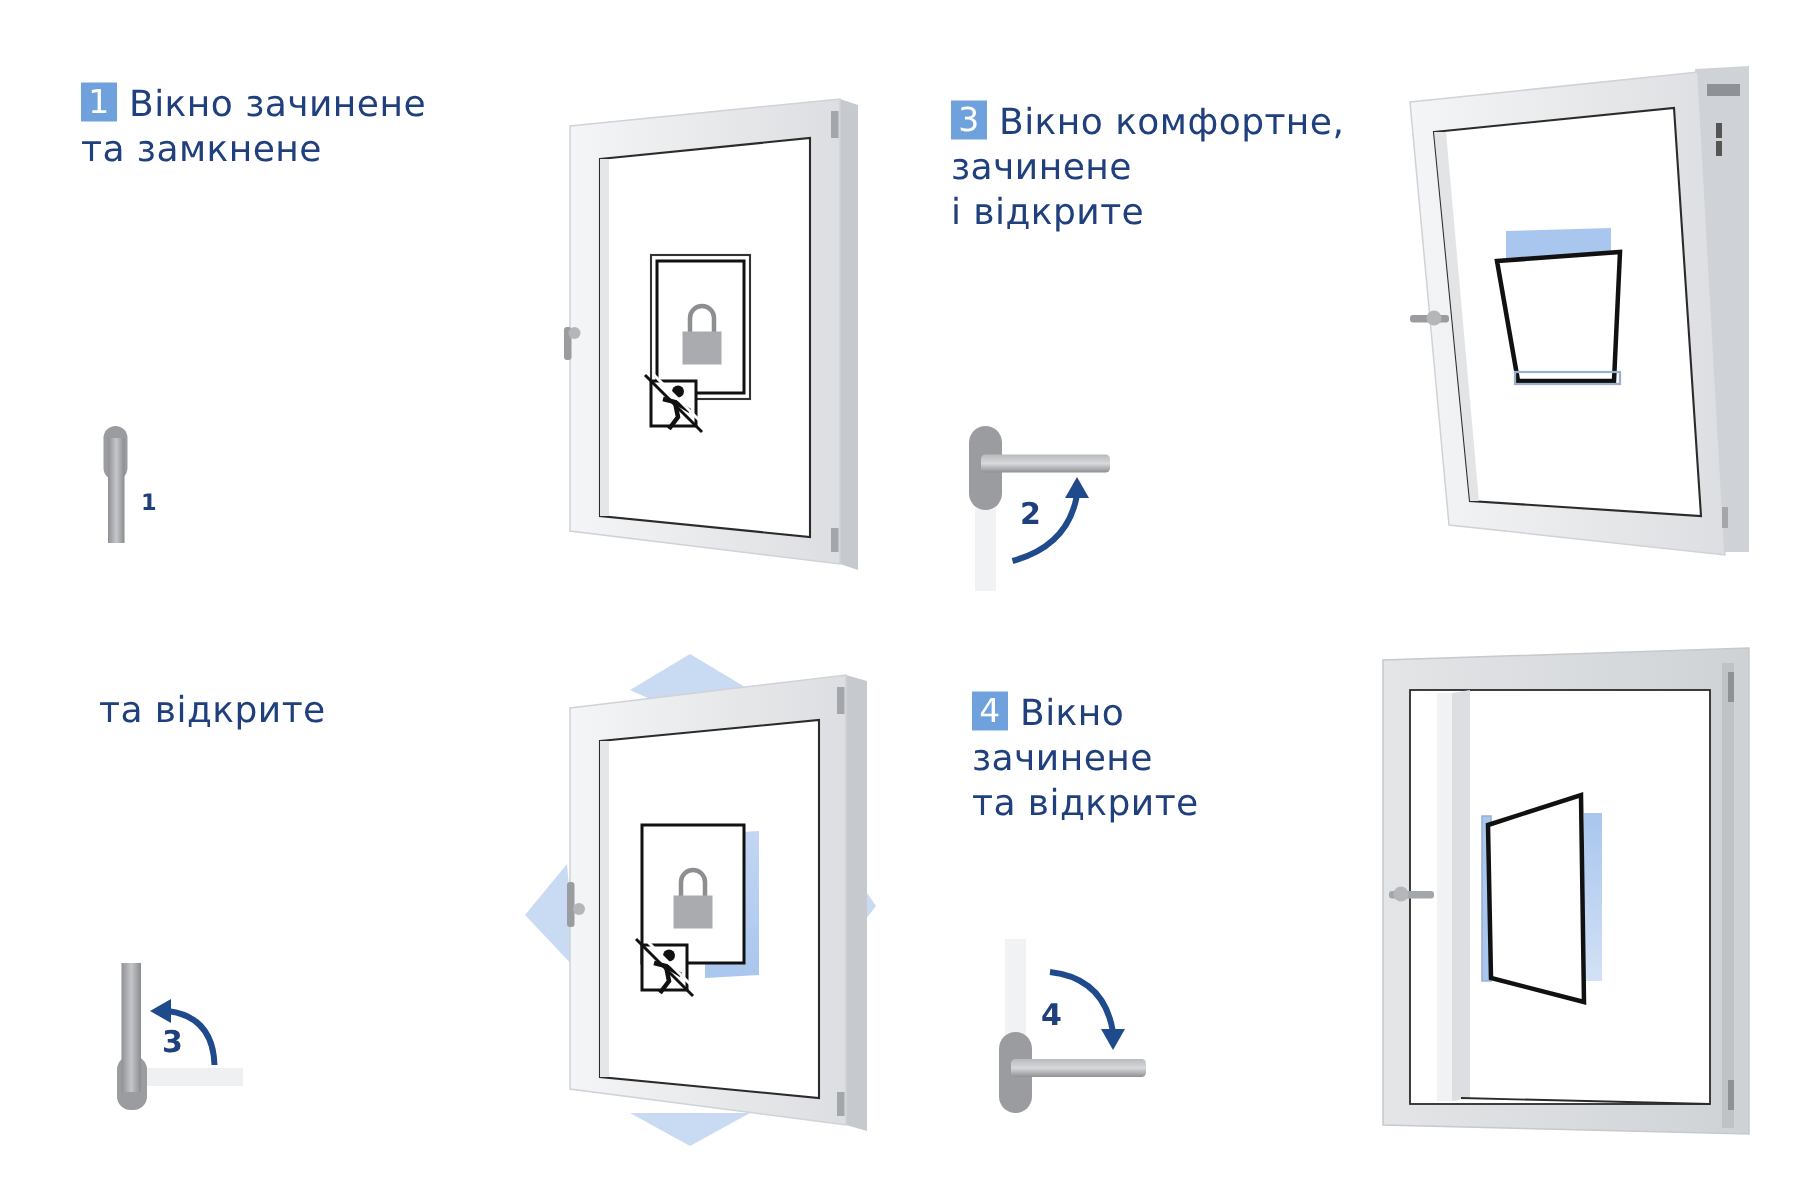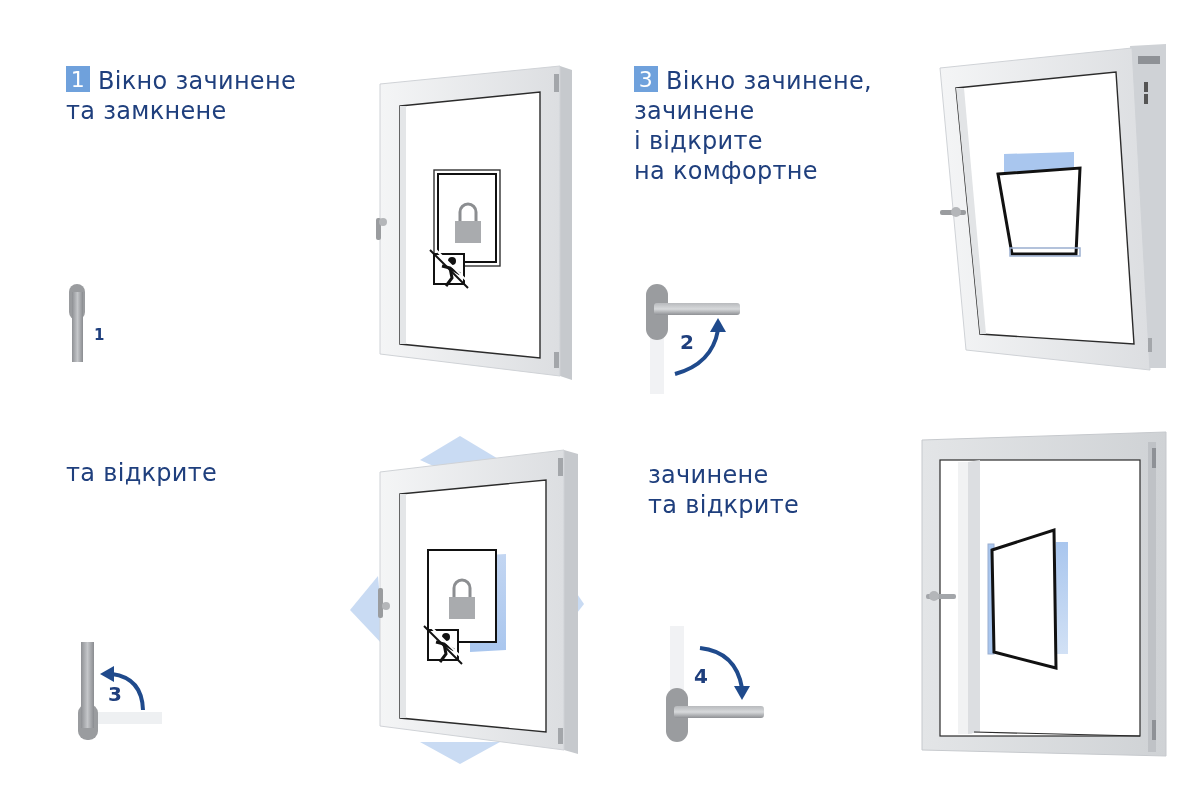--- a/index.html
+++ b/index.html
@@ -8,37 +8,37 @@
   .caption .line { display:block; white-space:nowrap; }
   .badge { display:inline-block; background:#6fa1dc; color:#ffffff; width:24px; height:26px; line-height:27px; text-align:center; font-size:22px; margin-right:8px; vertical-align:2px; }
   .handle-num { position:absolute; color:#1f3f7d; font-size:20px; font-weight:bold; }
   .handle-num.small { font-size:15px; }
   .fig { position:absolute; }
   svg { display:block; overflow:visible; }
 </style>
 </head>
 <body>
 
-<div class="caption" style="left:54px; top:66px;margin-left:12px;">
+<div class="caption" style="left:54px; top:54px;">
   <span class="line"><span class="badge">1</span><span>Вікно зачинене</span></span>
   <span class="line">та замкнене</span>
 </div>
 
 <div class="caption" style="left:634px; top:66px;">
-  <span class="line"><span class="badge">3</span><span>Вікно зачинене,</span></span>
+  <span class="line"><span class="badge">3</span><span>Вікно комфортне,</span></span>
   <span class="line">зачинене</span>
   <span class="line">і відкрите</span>
-  <span class="line">на комфортне</span>
 </div>
 
 <div class="caption" style="left:66px; top:458px;">
   <span class="line">та відкрите</span>
 </div>
 
 <div class="caption" style="left:648px; top:460px;">
+  <span class="line"><span class="badge">4</span><span>Вікно</span></span>
   <span class="line">зачинене</span>
   <span class="line">та відкрите</span>
 </div>
 
 <div class="fig" style="left:66px; top:282px;">
   <svg width="30" height="82">
     <defs>
       <linearGradient id="hg1" x1="0" x2="1">
           <stop offset="0" stop-color="#8e9094"></stop>
           <stop offset="0.5" stop-color="#c4c6c9"></stop>

